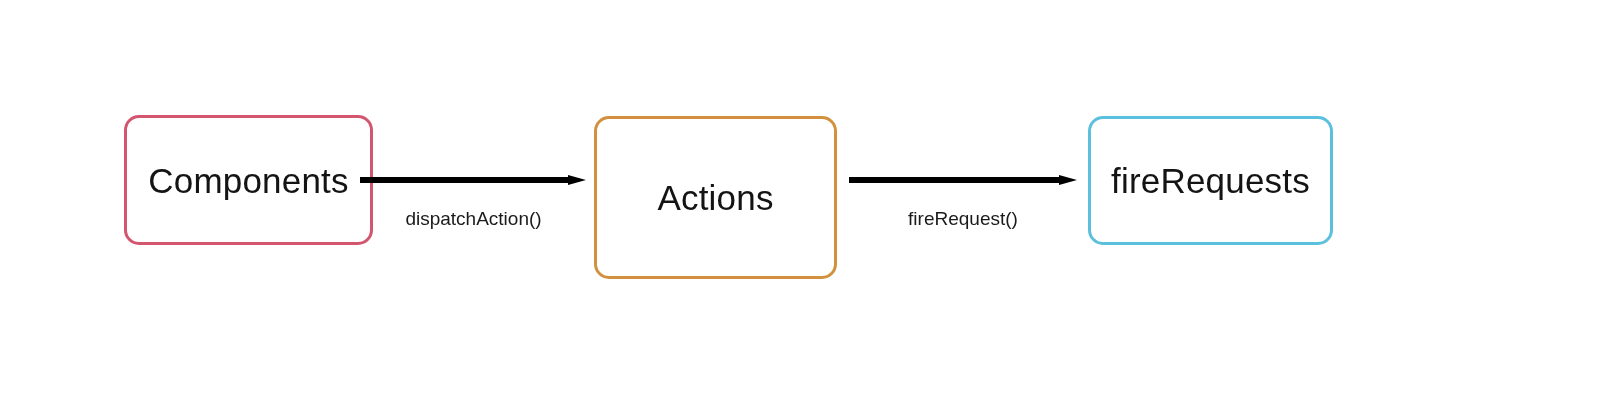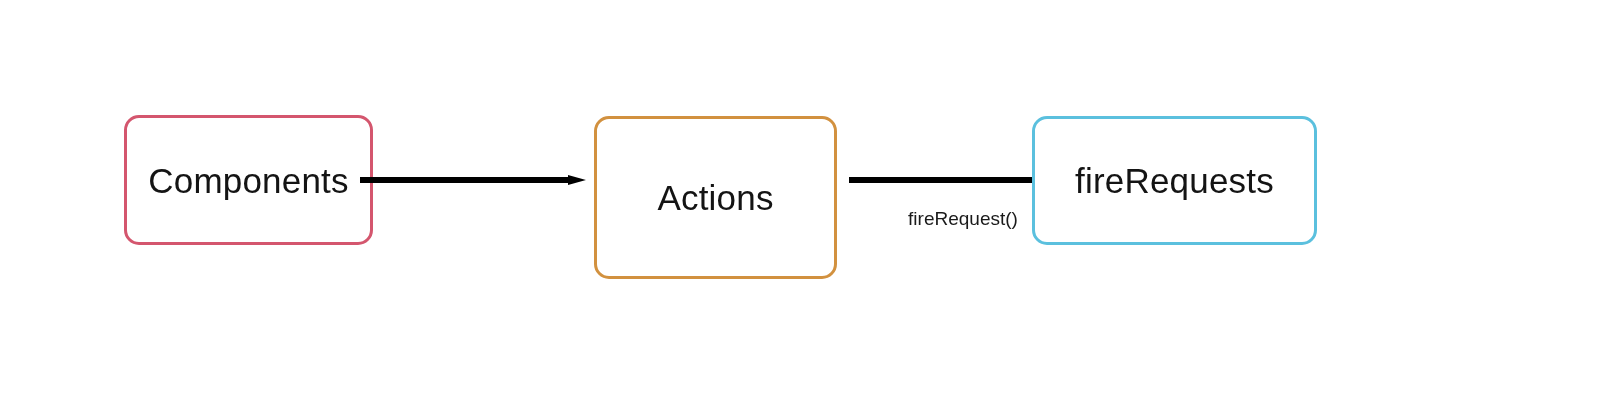--- a/index.html
+++ b/index.html
@@ -50,23 +50,23 @@
     margin-left: 24px;
   }
   #node-actions {
     left: 594px;
     top: 116px;
     width: 243px;
     height: 163px;
     border-color: #d2913f;
   }
   #node-firerequests {
-    left: 1032px;
+    left: 1088px;
     top: 116px;
-    width: 285px;
+    width: 245px;
     height: 129px;
     border-color: #5bc0de;
     text-align: center;
   }
 
   
   .edge {
     position: absolute;
     height: 10px;
   }
@@ -118,20 +118,21 @@
   <div class="node" id="node-components">
     <span class="node-label">Components</span>
   </div>
 
   <div class="edge" id="edge-1">
     <svg width="226" height="10" viewBox="0 0 226 10" xmlns="http://www.w3.org/2000/svg">
       <line x1="0" y1="5" x2="212" y2="5" stroke="#000000" stroke-width="6"></line>
       <polygon points="208,0 226,5 208,10" fill="#000000"></polygon>
     </svg>
   </div>
+  <div class="edge-label" id="edge-1-label-below">dispatchAction()</div>
 
   <div class="node" id="node-actions">
     <span class="node-label">Actions</span>
   </div>
 
   <div class="edge" id="edge-2">
     <svg width="228" height="10" viewBox="0 0 228 10" xmlns="http://www.w3.org/2000/svg">
       <line x1="0" y1="5" x2="214" y2="5" stroke="#000000" stroke-width="6"></line>
       <polygon points="210,0 228,5 210,10" fill="#000000"></polygon>
     </svg>

